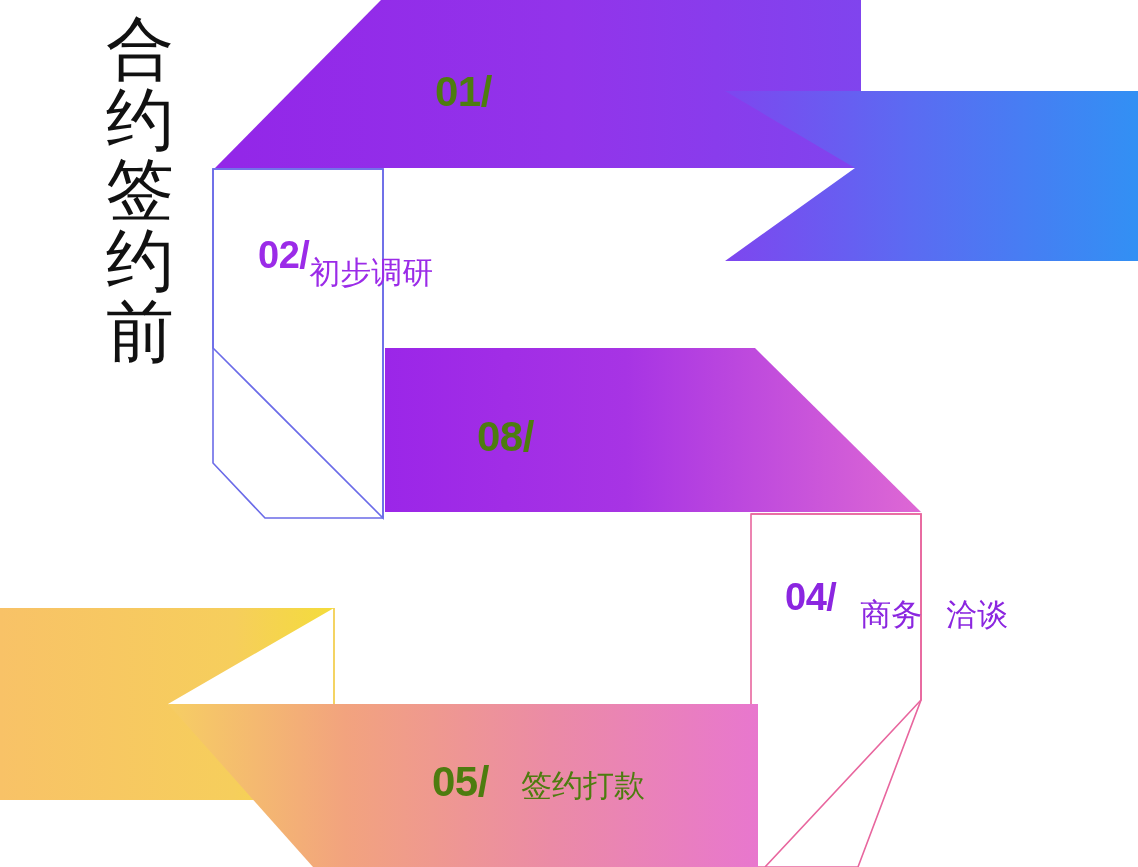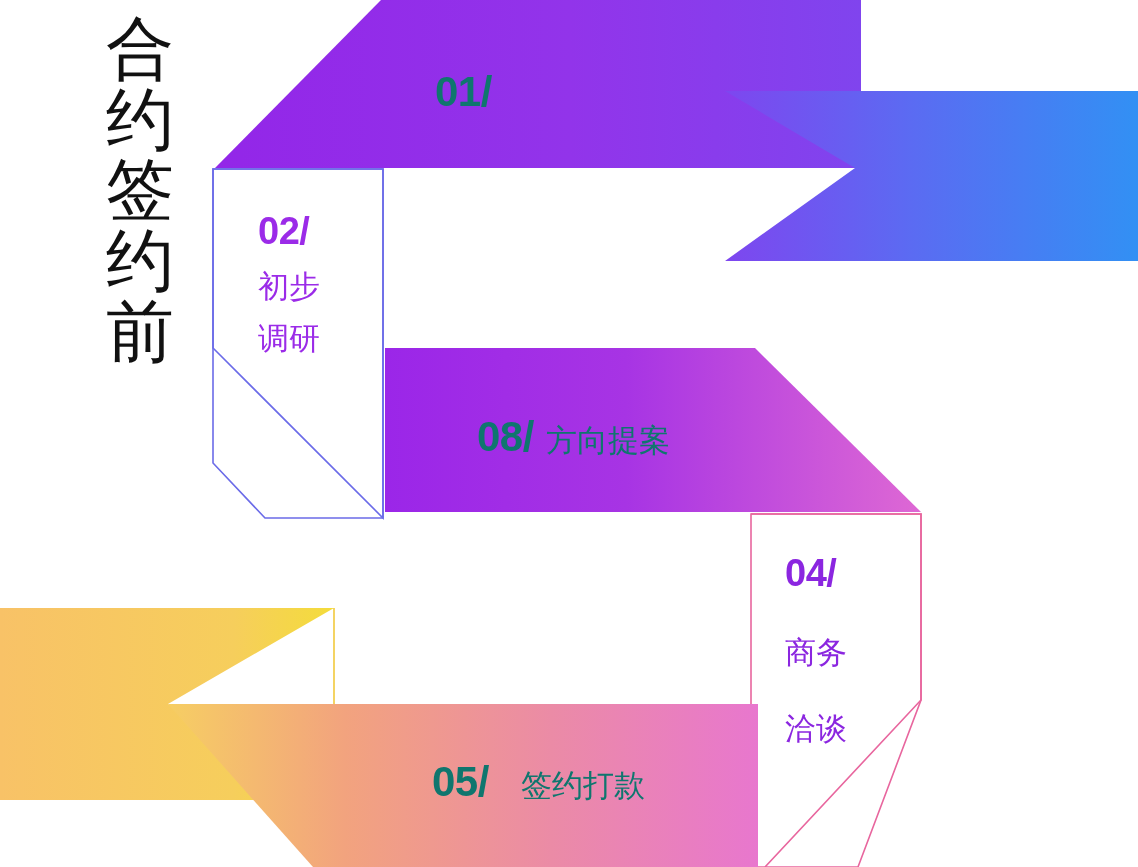--- a/index.html
+++ b/index.html
@@ -42,21 +42,21 @@
     white-space: pre-line;
     font-family: "DejaVu Sans", "Liberation Sans", sans-serif;
   }
 
   
   .band-label {
     position: absolute;
     display: flex;
     align-items: baseline;
     white-space: nowrap;
-    color: #0f766e;
+    color: #4d7c0f;
   }
   .band-label .num {
     font-size: 42px;
     font-weight: 700;
     letter-spacing: -0.5px;
   }
   .band-label .cn {
     font-size: 31px;
     font-weight: 400;
     margin-left: 12px;
@@ -64,22 +64,23 @@
   }
 
   #label-01 { left: 435px; top: 68px; }
   #label-03 { left: 477px; top: 413px; }
   #label-05 { left: 432px; top: 758px; gap: 20px; }
 
   
   .box-label {
     position: absolute;
     display: flex;
-    flex-direction: column;
+    flex-direction: row;
     white-space: nowrap;
+    margin-top: 24px;
   }
   .box-label .num {
     font-size: 38px;
     font-weight: 700;
     letter-spacing: -0.5px;
     line-height: 1;
   }
   .box-label .cn {
     font-size: 31px;
     font-weight: 400;
@@ -153,21 +154,20 @@
   </div>
 
   <div class="box-label" id="label-02">
     <span class="num">02/</span>
     <span class="cn">初步</span>
     <span class="cn">调研</span>
   </div>
 
   <div class="band-label" id="label-03">
     <span class="num">08/</span>
-    <span class="cn">方向提案</span>
   </div>
 
   <div class="box-label" id="label-04">
     <span class="num">04/</span>
     <span class="cn">商务</span>
     <span class="cn">洽谈</span>
   </div>
 
   <div class="band-label" id="label-05">
     <span class="num">05/</span>

